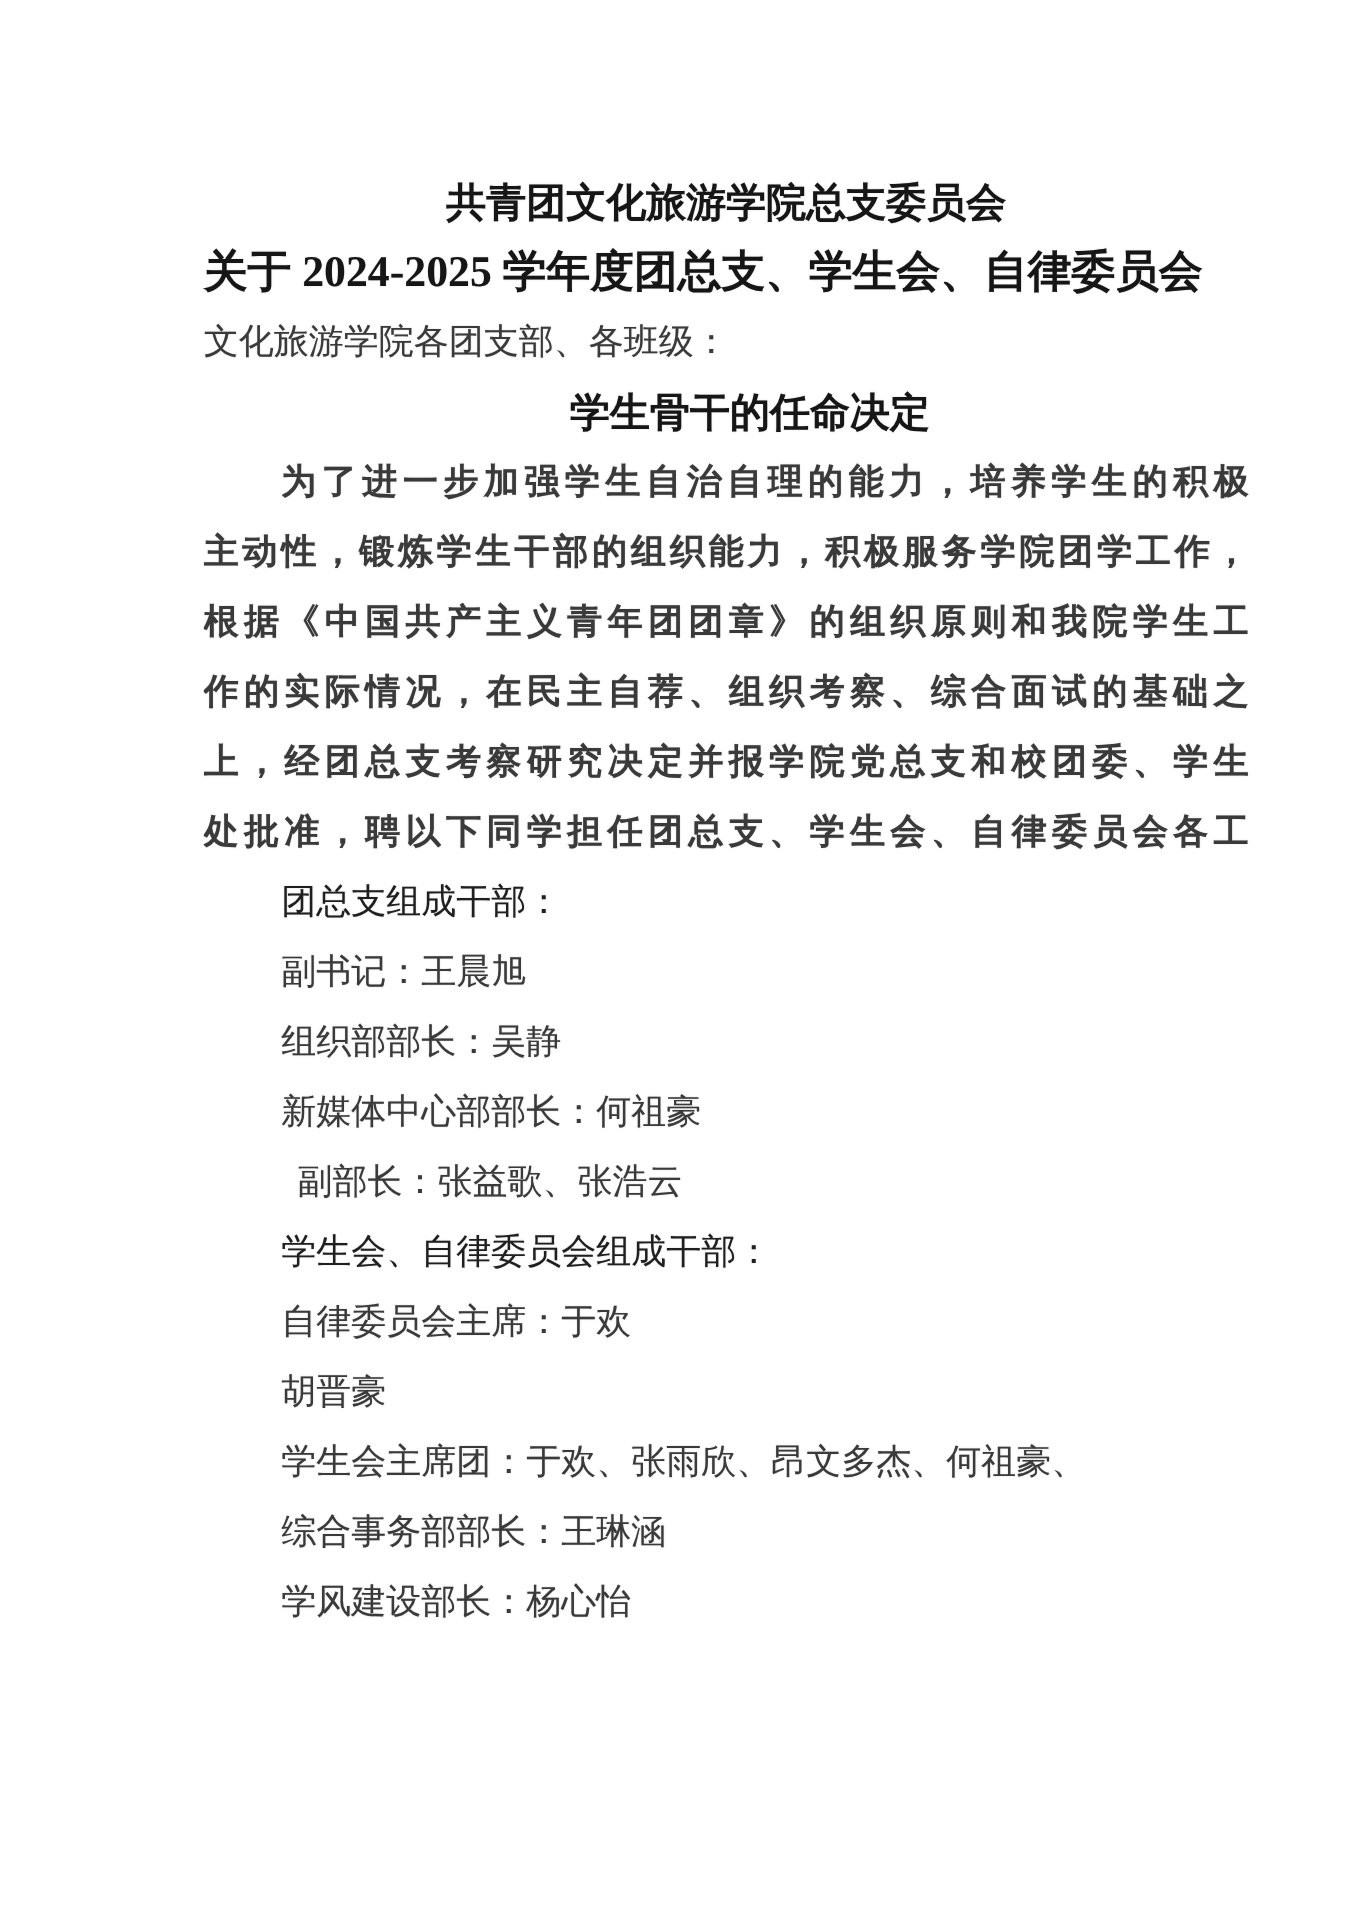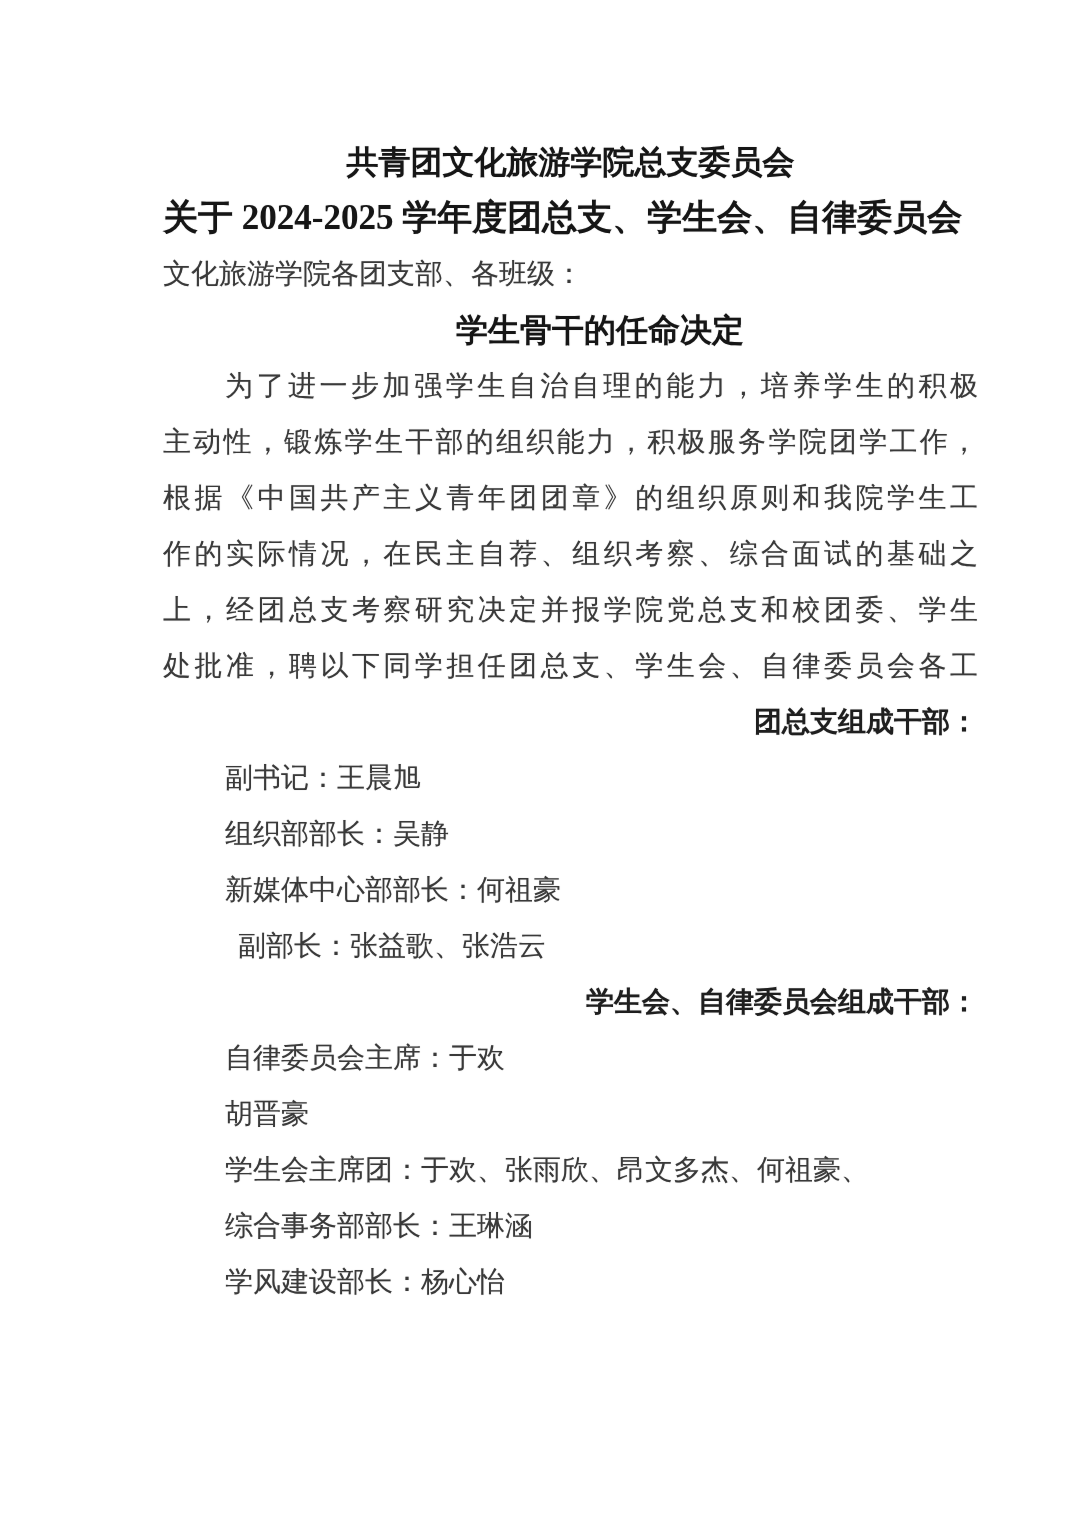--- a/index.html
+++ b/index.html
@@ -6,54 +6,54 @@
     margin: 0;
     padding: 0;
     background: #ffffff;
   }
   .page {
     position: relative;
     width: 1080px;
     height: 1527px;
     box-sizing: border-box;
     background: #ffffff;
-    padding: 134px 102px 0 163px;
+    padding: 134px 81px 0 163px;
     overflow: hidden;
     font-family: "Liberation Serif", "DejaVu Serif", serif;
     color: #3a3a3a;
     text-shadow: 0 0 1px rgba(40,40,40,0.35);
   }
   .ln {
     height: 56px;
     line-height: 56px;
     font-size: 28px;
     white-space: nowrap;
     color: #3a3a3a;
   }
   .just {
     white-space: normal;
     text-align: justify;
     text-align-last: justify;
     text-justify: inter-character;
     overflow: hidden;
+    font-weight: bold;
   }
   .ind2  { padding-left: 62px; }
   .ind2b { padding-left: 75px; }
   .title {
     font-weight: bold;
     color: #161616;
     font-size: 32px;
   }
   .t1 { text-align: center; }
   .t2 { font-size: 35px; }
   .t3 { padding-left: 293px; }
   .bold {
-    font-weight: bold;
+    font-weight: normal;
     color: #1f1f1f;
-    text-align: right;
   }
 </style>
 </head>
 <body>
 
 <div class="page">
 
   <div class="ln title t1">共青团文化旅游学院总支委员会</div>
   <div class="ln title t2">关于 2024-2025 学年度团总支、学生会、自律委员会</div>
   <div class="ln">文化旅游学院各团支部、各班级：</div>

